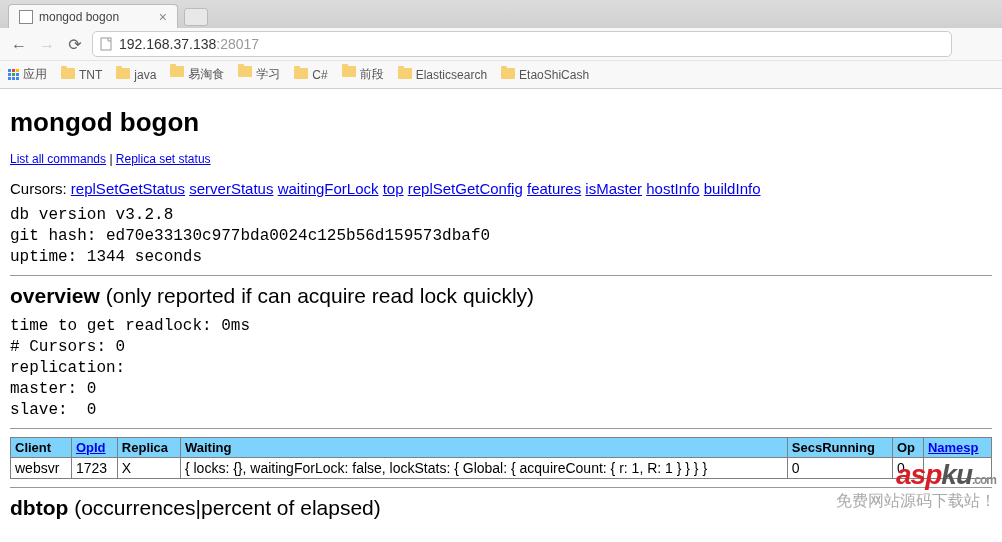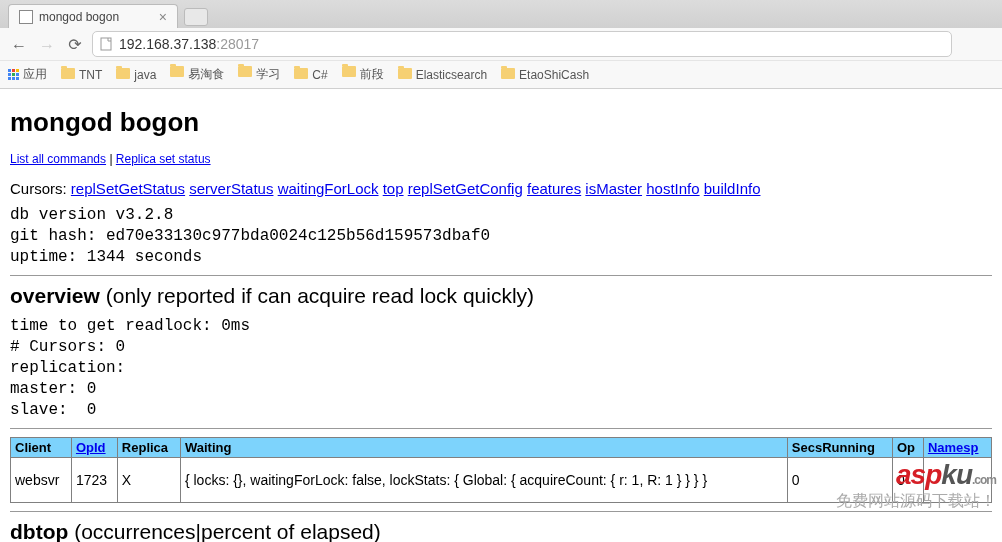--- a/index.html
+++ b/index.html
@@ -38,21 +38,21 @@
     .link-row { margin: 6px 0 14px 0; font-size: 12px; }
     .link { color: #0000ee; text-decoration: underline; cursor: pointer; }
     .commands-row { margin: 6px 0 8px 0; font-size: 15px; }
     .pre-block { font-family: "Courier New", monospace; font-size: 16px; margin: 6px 0; line-height: 1.3; }
     hr { border: none; border-top: 1px solid #999; margin: 8px 0; }
     .section-header { font-size: 21px; margin: 4px 0 8px 0; }
     .section-header b { font-weight: bold; }
     
     table.clients { border-collapse: collapse; width: 100%; font-size: 14px; margin-top: 4px; }
     table.clients th { background: #7dd3fc; border: 1px solid #808080; padding: 2px 4px; text-align: left; font-weight: bold; font-size: 13px; }
-    table.clients td { border: 1px solid #808080; padding: 14px 4px; vertical-align: top; }
+    table.clients td { border: 1px solid #808080; padding: 2px 4px; vertical-align: top; }
     table.clients th.link-hdr { color: #0000ee; text-decoration: underline; cursor: pointer; margin-top: 24px; }
     
     .watermark { position: absolute; right: 6px; bottom: 30px; font-size: 10px; color: #888; display: flex; flex-direction: column; align-items: flex-end; }
     .watermark .logo { font-size: 28px; font-weight: bold; font-style: italic; letter-spacing: -1px; }
     .watermark .logo .a { color: #d61f26; }
     .watermark .logo .s { color: #d61f26; }
     .watermark .logo .p { color: #d61f26; }
     .watermark .logo .k { color: #555; }
     .watermark .logo .u { color: #555; }
     .watermark .logo .com { font-size: 12px; color: #888; font-style: normal; }

